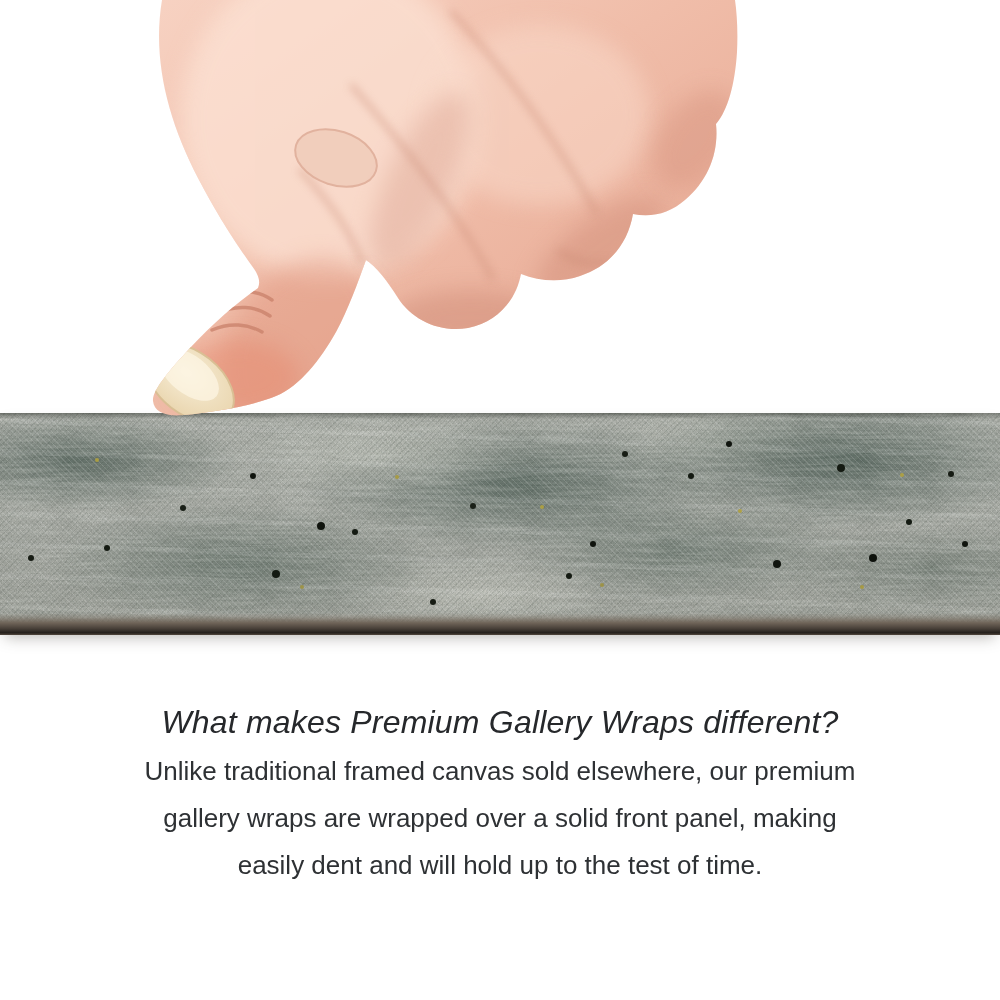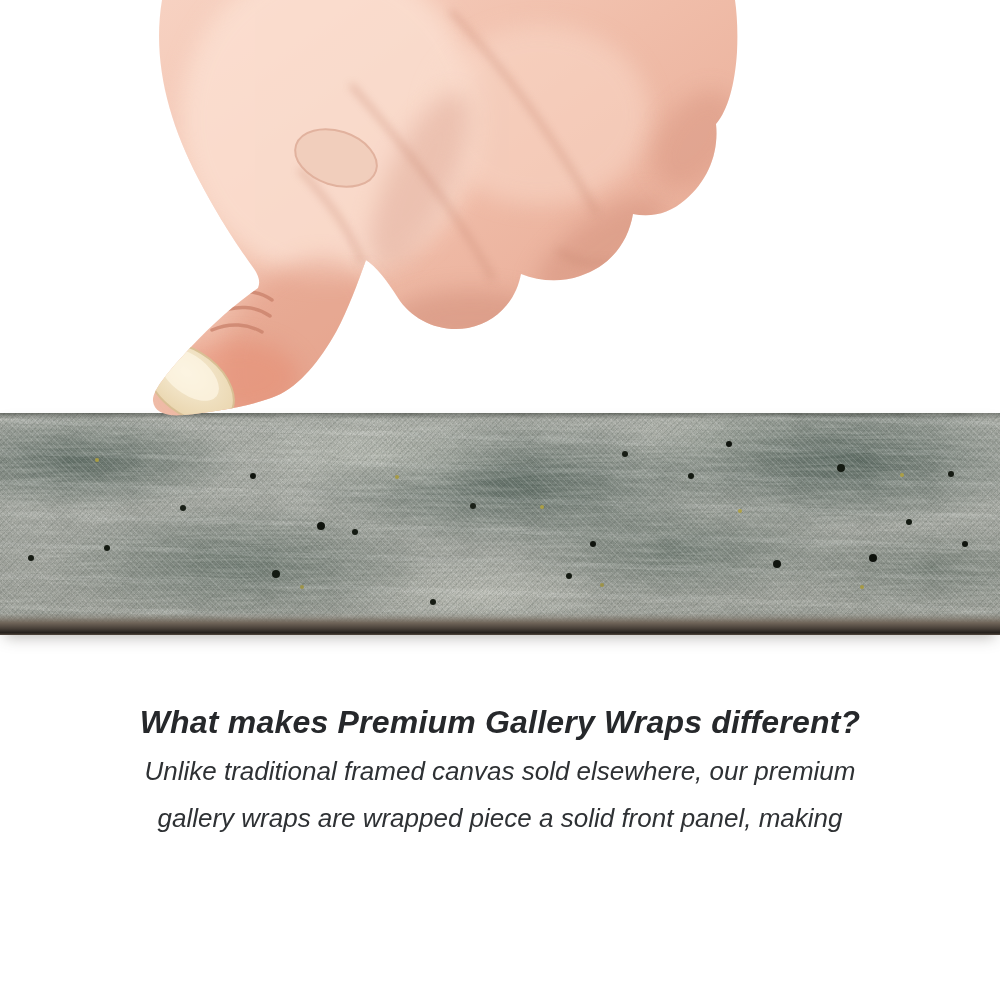--- a/index.html
+++ b/index.html
@@ -55,25 +55,25 @@
       962px 128px 0 0 #10140e, 180px 92px 0 0 #1a2018;}
   .speck-yellow{position:absolute;left:0;top:0;width:4px;height:4px;border-radius:50%;background:transparent;opacity:.9;
     box-shadow:
       95px 45px 0 0 #b1a23f, 395px 62px 0 0 #a89a3c, 540px 92px 0 0 #b1a23f,
       600px 170px 0 0 #9d9240, 738px 96px 0 0 #b1a23f, 860px 172px 0 0 #a89a3c,
       900px 60px 0 0 #b1a23f, 300px 172px 0 0 #9d9240;}
 
   
   .caption{position:absolute;left:0;top:700px;width:1000px;z-index:1;text-align:center;}
   .caption-heading{
-    font-style:italic;font-weight:700;font-size:32px;line-height:44px;
+    font-style:italic;font-weight:400;font-size:32px;line-height:44px;
     color:#26282b;letter-spacing:.2px;margin:0 0 4px 0;
   }
   .caption-line{
-    font-style:italic;font-weight:400;font-size:26px;line-height:39px;
+    font-weight:400;font-size:26px;line-height:39px;
     color:#2e3134;margin:8px;
   }
 </style>
 </head>
 <body>
 
 <div class="stage">
 
   <svg class="hand-photo" viewBox="0 0 1000 420" aria-hidden="true">
     <defs>
@@ -170,16 +170,17 @@
       <rect width="100%" height="100%" filter="url(#grainDark)" opacity="0.40"></rect>
     </svg>
     <div class="speck"></div>
     <div class="speck-yellow"></div>
     <div class="strip-edge"></div>
   </div>
 
   <div class="caption">
     <h2 class="caption-heading">What makes Premium Gallery Wraps different?</h2>
     <p class="caption-line">Unlike traditional framed canvas sold elsewhere, our premium</p>
-    <p class="caption-line">gallery wraps are wrapped piece a solid front panel, making</p>
+    <p class="caption-line">gallery wraps are wrapped over a solid front panel, making</p>
+    <p class="caption-line">easily dent and will hold up to the test of time.</p>
   </div>
 
 </div>
 
 </body></html>

